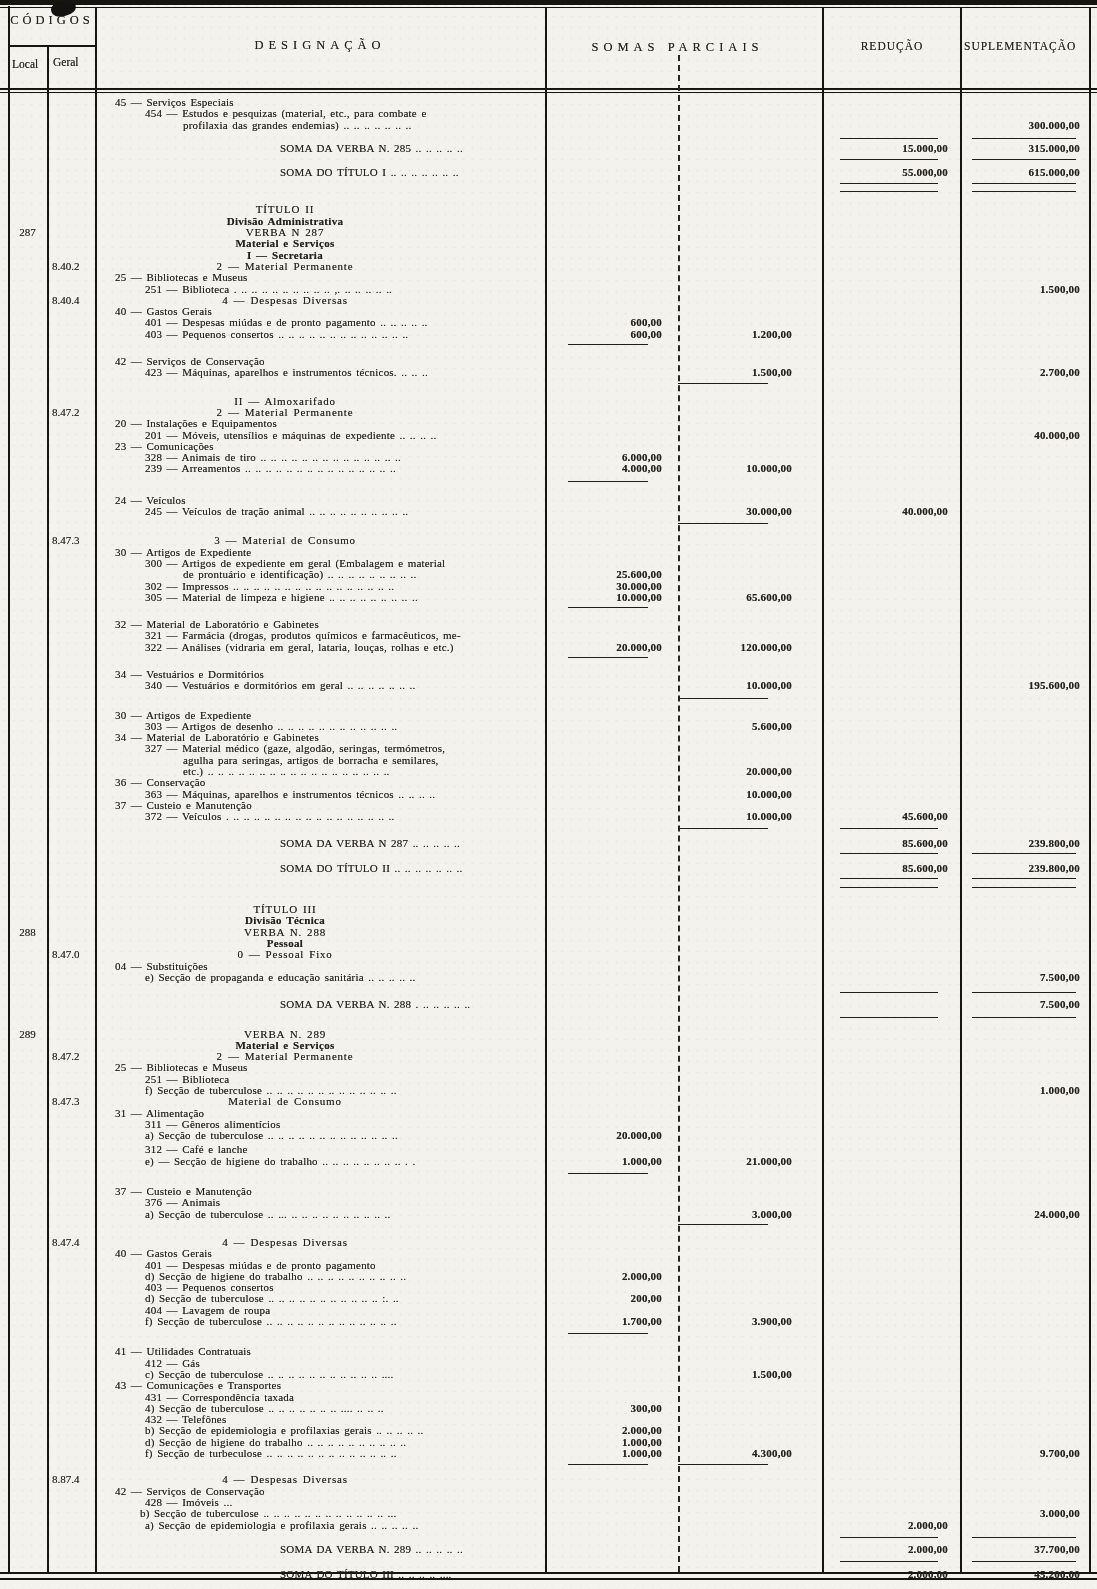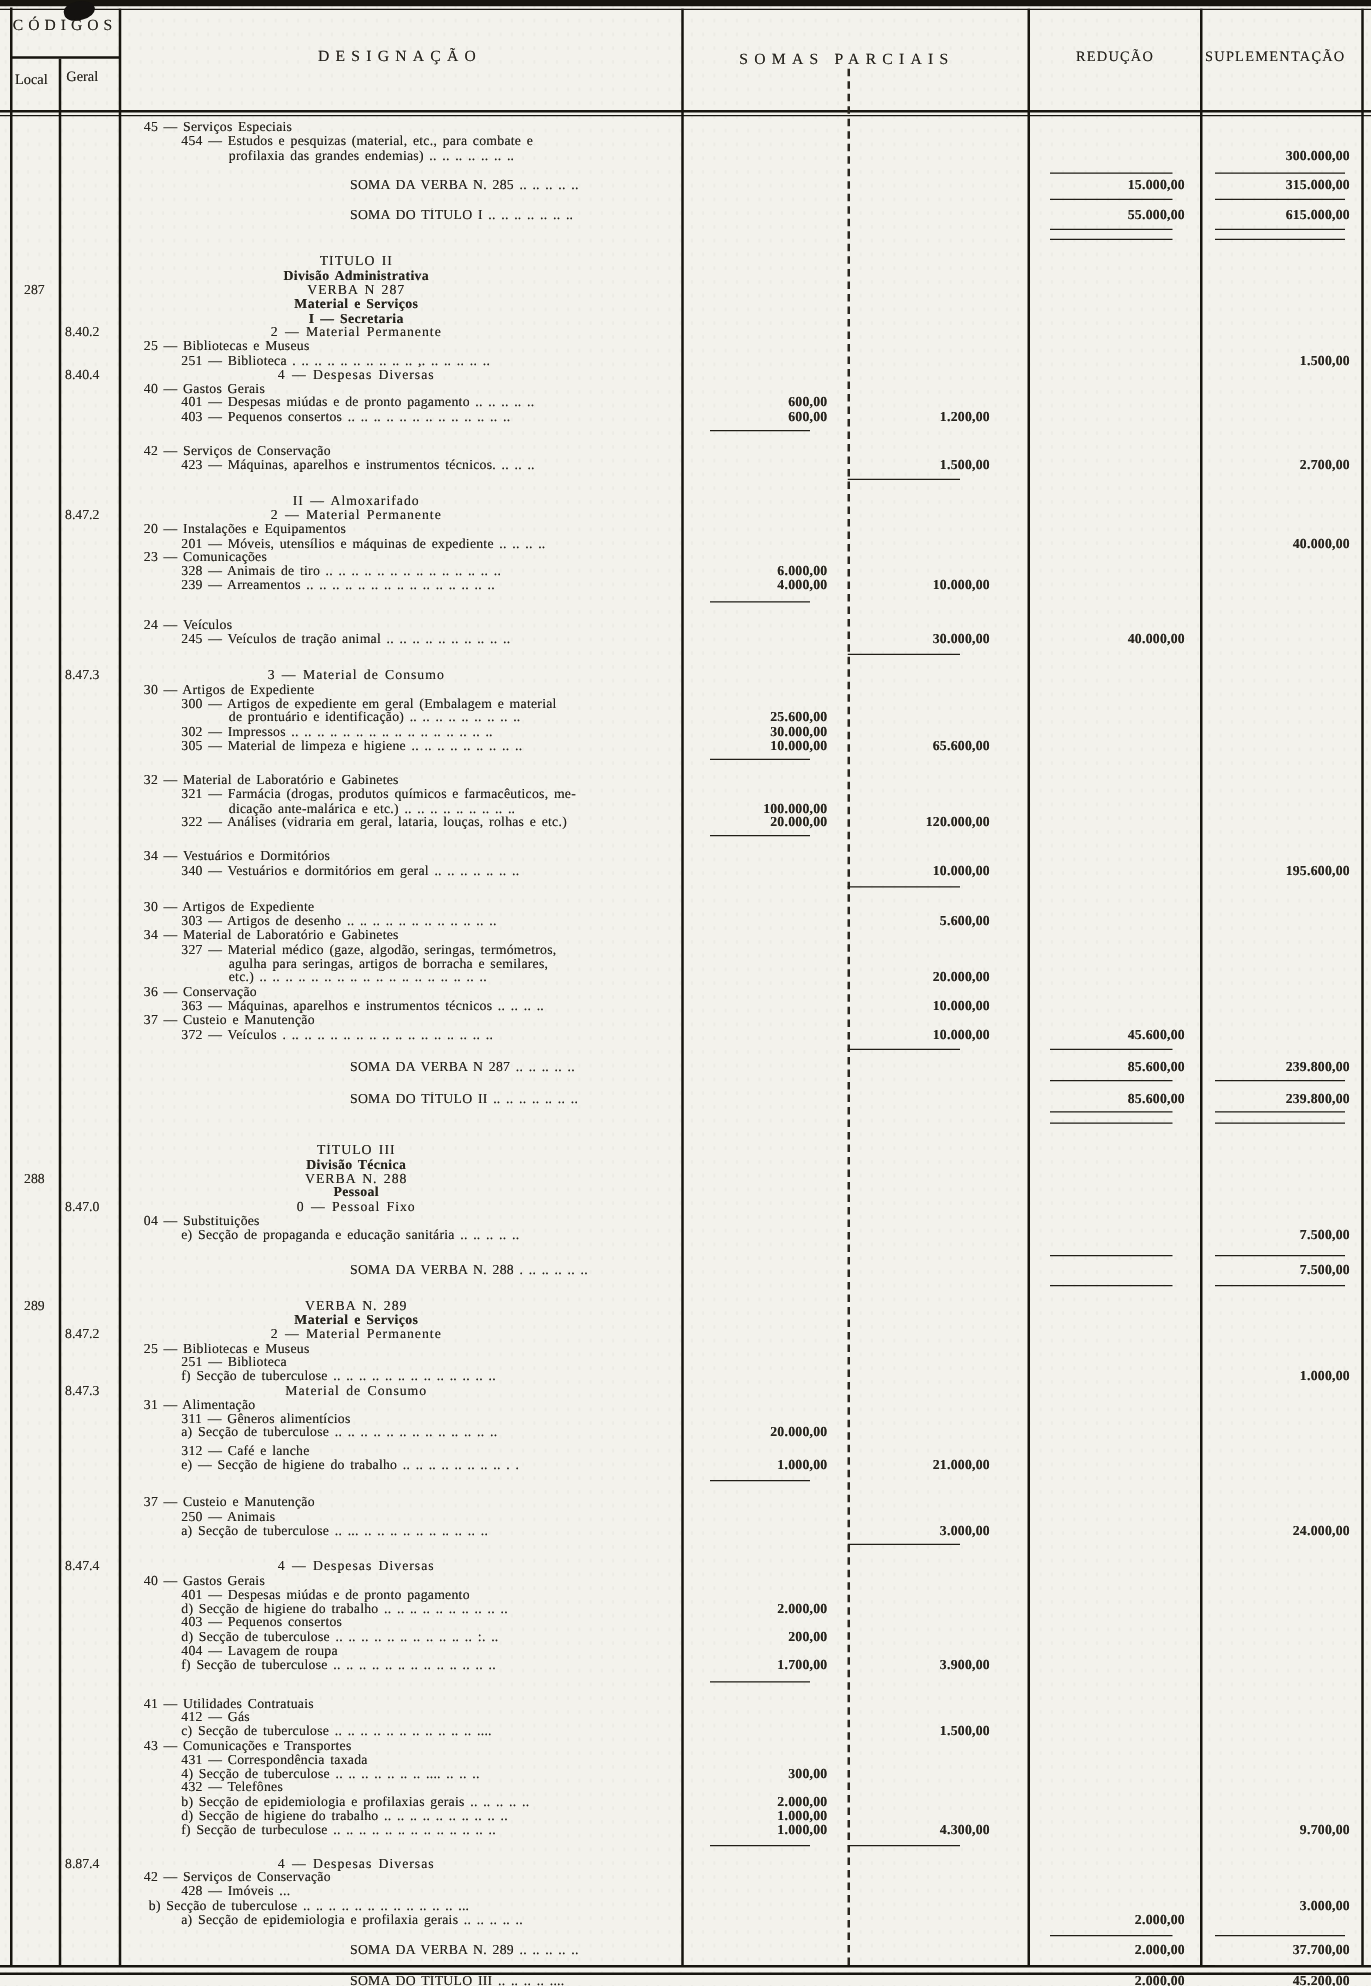--- a/index.html
+++ b/index.html
@@ -524,29 +524,20 @@
         <div class="cell col-geral"></div>
         <div class="cell col-desig"><span style="padding-left: 50px; display: inline-block;">321 — Farmácia (drogas, produtos químicos e farmacêuticos, me-</span></div>
         <div class="cell col-c1"></div>
         <div class="cell col-c2"></div>
         <div class="cell col-rd"></div>
         <div class="cell col-sp"></div>
       </div>
       <div class="row">
         <div class="cell col-local"></div>
         <div class="cell col-geral"></div>
-        <div class="cell col-desig"><span style="padding-left: 88px; display: inline-block;">dicação ante-malárica e etc.) .. .. .. .. .. .. .. .. ..</span></div>
-        <div class="cell col-c1">100.000,00</div>
-        <div class="cell col-c2"></div>
-        <div class="cell col-rd"></div>
-        <div class="cell col-sp"></div>
-      </div>
-      <div class="row">
-        <div class="cell col-local"></div>
-        <div class="cell col-geral"></div>
         <div class="cell col-desig"><span style="padding-left: 50px; display: inline-block;">322 — Análises  (vidraria em geral, lataria, louças, rolhas e etc.)</span></div>
         <div class="cell col-c1">20.000,00</div>
         <div class="cell col-c2">120.000,00</div>
         <div class="cell col-rd"></div>
         <div class="cell col-sp"></div>
       </div>
       <div class="row rule-row" style="margin-top: 3px;">
         <div class="cell col-local"></div>
         <div class="cell col-geral"></div>
         <div class="cell col-desig"></div>
@@ -986,21 +977,21 @@
         <div class="cell col-geral"></div>
         <div class="cell col-desig"><span style="padding-left: 20px; display: inline-block;">37 — Custeio e Manutenção</span></div>
         <div class="cell col-c1"></div>
         <div class="cell col-c2"></div>
         <div class="cell col-rd"></div>
         <div class="cell col-sp"></div>
       </div>
       <div class="row">
         <div class="cell col-local"></div>
         <div class="cell col-geral"></div>
-        <div class="cell col-desig"><span style="padding-left: 50px; display: inline-block;">250 — Animais</span></div>
+        <div class="cell col-desig"><span style="padding-left: 50px; display: inline-block;">376 — Animais</span></div>
         <div class="cell col-c1"></div>
         <div class="cell col-c2"></div>
         <div class="cell col-rd"></div>
         <div class="cell col-sp"></div>
       </div>
       <div class="row">
         <div class="cell col-local"></div>
         <div class="cell col-geral"></div>
         <div class="cell col-desig"><span style="padding-left: 50px; display: inline-block;">a) Secção de tuberculose ..  ... .. .. .. .. .. .. .. .. .. ..</span></div>
         <div class="cell col-c1"></div>
@@ -1232,21 +1223,21 @@
         <div class="cell col-geral"></div>
         <div class="cell col-desig"><span style="padding-left: 50px; display: inline-block;">428 — Imóveis  ...</span></div>
         <div class="cell col-c1"></div>
         <div class="cell col-c2"></div>
         <div class="cell col-rd"></div>
         <div class="cell col-sp"></div>
       </div>
       <div class="row">
         <div class="cell col-local"></div>
         <div class="cell col-geral"></div>
-        <div class="cell col-desig"><span style="padding-left: 24px; display: inline-block;">b) Secção de tuberculose .. .. .. .. .. .. .. .. .. .. .. .. ...</span></div>
+        <div class="cell col-desig"><span style="padding-left: 45px; display: inline-block;">b) Secção de tuberculose .. .. .. .. .. .. .. .. .. .. .. .. ...</span></div>
         <div class="cell col-c1"></div>
         <div class="cell col-c2"></div>
         <div class="cell col-rd"></div>
         <div class="cell col-sp">3.000,00</div>
       </div>
       <div class="row">
         <div class="cell col-local"></div>
         <div class="cell col-geral"></div>
         <div class="cell col-desig"><span style="padding-left: 50px; display: inline-block;">a) Secção de epidemiologia e profilaxia gerais .. .. .. .. ..</span></div>
         <div class="cell col-c1"></div>

